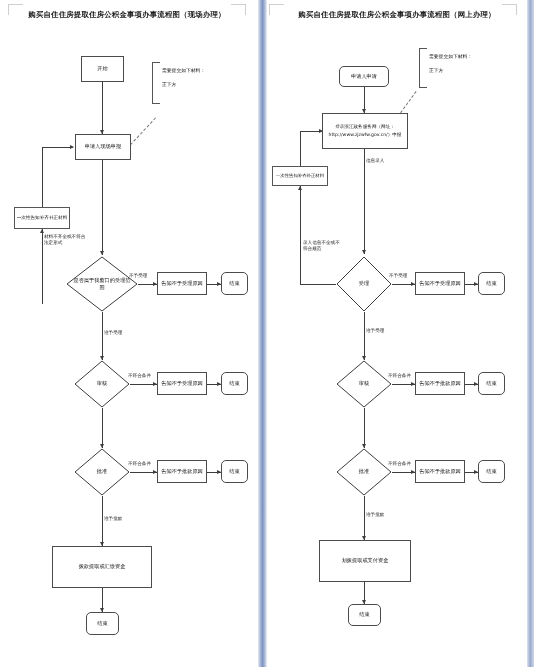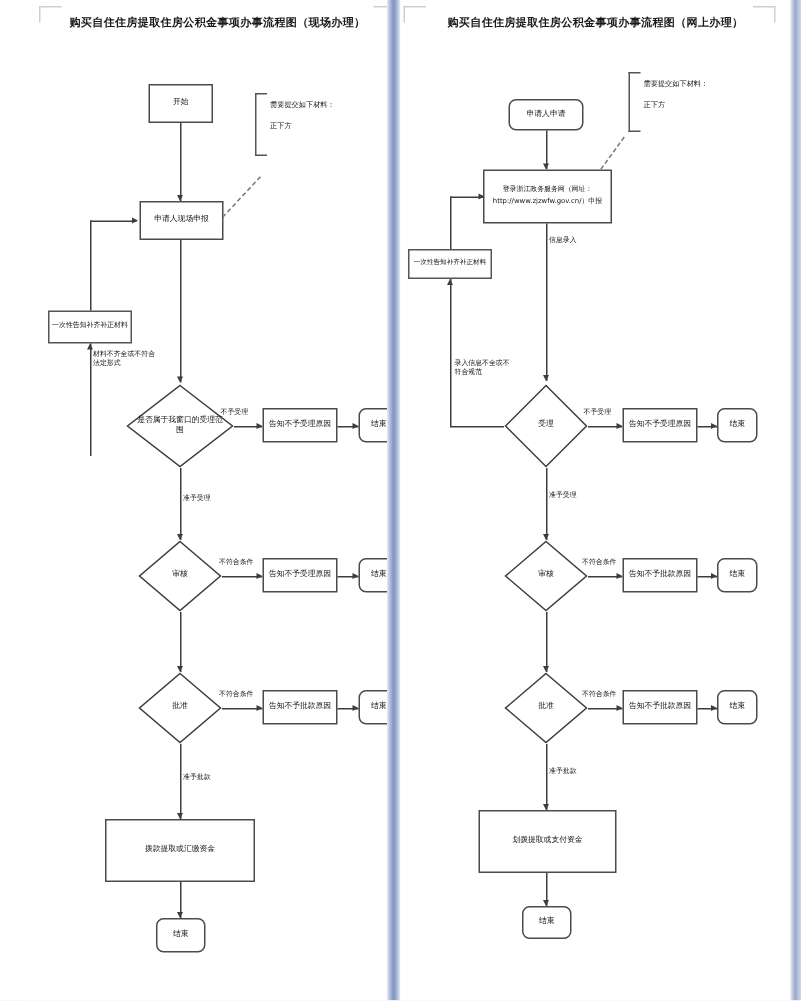--- a/index.html
+++ b/index.html
@@ -4,21 +4,21 @@
 <style>
   html,body{margin:0;padding:0;background:#f4f4f4;}
   body{font-family:"DejaVu Sans","Liberation Sans",sans-serif;}
   .screen{position:relative;width:534px;height:667px;background:#ffffff;overflow:hidden;}
 
   
   .divider{position:absolute;top:0;bottom:0;width:9px;background:linear-gradient(to right,#e8edf5 0%,#aab9d6 25%,#7e93c0 50%,#aab9d6 75%,#eef1f7 100%);}
   .page-edge-right{position:absolute;top:0;bottom:0;width:7px;background:linear-gradient(to right,#dfe5f0 0%,#98a9cc 45%,#cfd8ea 100%);}
 
   .page{position:absolute;top:0;height:667px;background:#fff;}
-  .page.left{left:18px;width:254px;}
+  .page.left{left:0;width:254px;}
   .page.right{left:267px;width:260px;}
 
   .corner{position:absolute;width:14px;height:10px;border:1px solid #cfcfcf;}
   .corner.tl{left:8px;top:4px;border-right:none;border-bottom:none;}
   .corner.tr{right:8px;top:4px;border-left:none;border-bottom:none;}
 
   .title{position:absolute;left:0;right:0;top:10px;text-align:center;
          font-size:7.4px;font-weight:bold;color:#1a1a1a;letter-spacing:.2px;
          font-family:"DejaVu Sans","Liberation Sans",sans-serif;white-space:nowrap;}
 

